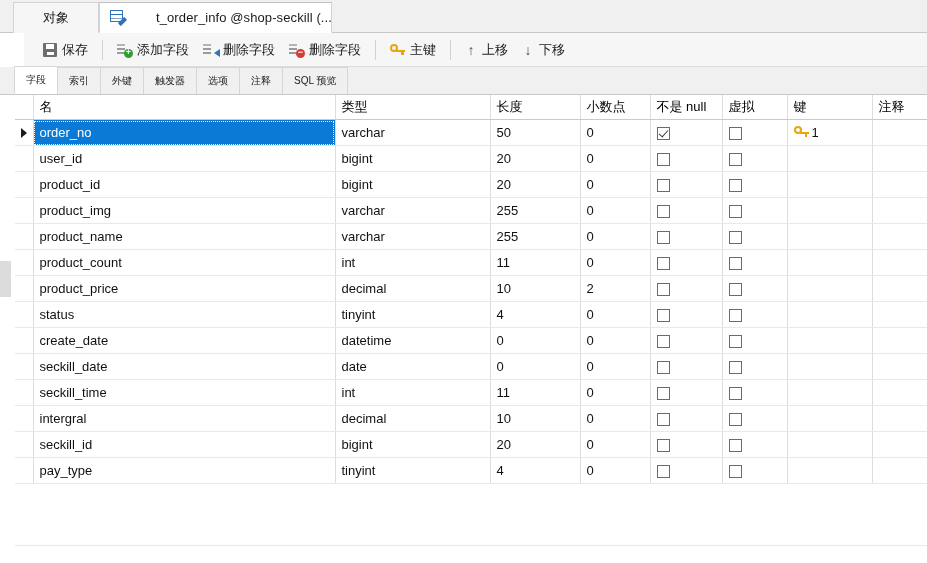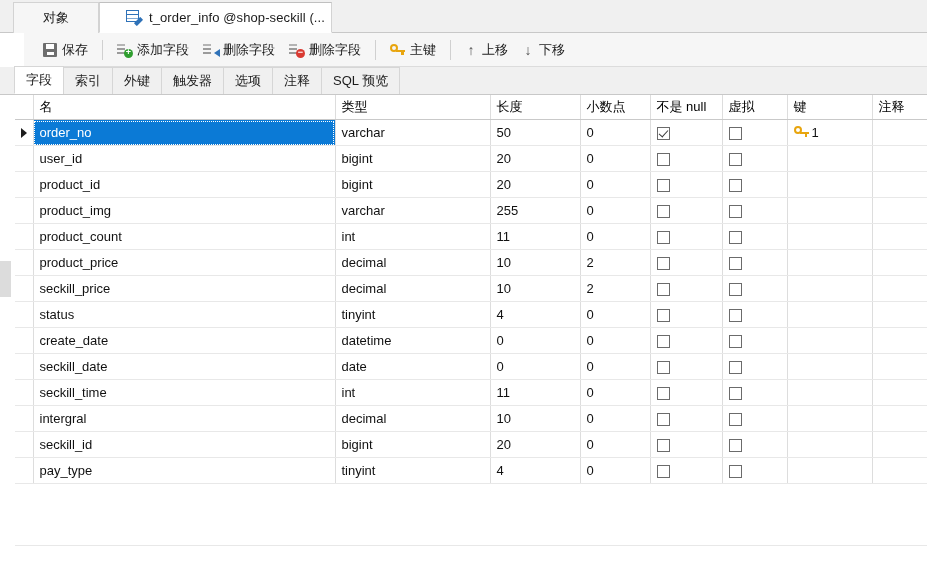--- a/index.html
+++ b/index.html
@@ -48,21 +48,22 @@
     justify-content: center;
     background: #f6f6f6;
     border-top: 1px solid #d3d3d3;
   }
   .doc-tab.active-tab {
     left: 99px;
     width: 233px;
     background: #ffffff;
     border-top: 1px solid #c0c0c0;
     border-bottom: 1px solid #ffffff;
-    padding-left: 26px;
+    padding-left: 10px;
+    gap: 23px;
   }
   .doc-tab.active-tab .tab-text {
     margin-left: 7px;
     white-space: nowrap;
     letter-spacing: 0.1px;
   }
 
   
   .tbl-icon {
     position: relative;
@@ -248,21 +249,21 @@
     align-items: flex-end;
     padding-left: 14px;
     user-select: none;
   }
   .subtab {
     height: 27px;
     box-sizing: border-box;
     display: flex;
     align-items: center;
     padding: 0 11px;
-    font-size: 13px;
+    font-size: 10px;
     color: #1b1b1b;
     background: #f0f0f0;
     border-left: 1px solid #d6d6d6;
     border-right: 1px solid #d6d6d6;
     border-top: 1px solid #d6d6d6;
     margin-right: -1px;
     cursor: default;
     white-space: nowrap;
   }
   .subtab.sel {
@@ -577,20 +578,31 @@
           <td class="c-type">varchar</td>
           <td class="c-length">255</td>
           <td class="c-decimals">0</td>
           <td class="c-center"><span class="cb"></span></td>
           <td class="c-center"><span class="cb"></span></td>
           <td class="c-key"></td>
           <td class="c-comment"></td>
         </tr>
         <tr>
           <td class="c-marker"></td>
+          <td class="c-name">product_name</td>
+          <td class="c-type">varchar</td>
+          <td class="c-length">255</td>
+          <td class="c-decimals">0</td>
+          <td class="c-center"><span class="cb"></span></td>
+          <td class="c-center"><span class="cb"></span></td>
+          <td class="c-key"></td>
+          <td class="c-comment"></td>
+        </tr>
+        <tr>
+          <td class="c-marker"></td>
           <td class="c-name">product_count</td>
           <td class="c-type">int</td>
           <td class="c-length">11</td>
           <td class="c-decimals">0</td>
           <td class="c-center"><span class="cb"></span></td>
           <td class="c-center"><span class="cb"></span></td>
           <td class="c-key"></td>
           <td class="c-comment"></td>
         </tr>
         <tr>
@@ -599,31 +611,20 @@
           <td class="c-type">decimal</td>
           <td class="c-length">10</td>
           <td class="c-decimals">2</td>
           <td class="c-center"><span class="cb"></span></td>
           <td class="c-center"><span class="cb"></span></td>
           <td class="c-key"></td>
           <td class="c-comment"></td>
         </tr>
         <tr>
           <td class="c-marker"></td>
-          <td class="c-name">seckill_price</td>
-          <td class="c-type">decimal</td>
-          <td class="c-length">10</td>
-          <td class="c-decimals">2</td>
-          <td class="c-center"><span class="cb"></span></td>
-          <td class="c-center"><span class="cb"></span></td>
-          <td class="c-key"></td>
-          <td class="c-comment"></td>
-        </tr>
-        <tr>
-          <td class="c-marker"></td>
           <td class="c-name">status</td>
           <td class="c-type">tinyint</td>
           <td class="c-length">4</td>
           <td class="c-decimals">0</td>
           <td class="c-center"><span class="cb"></span></td>
           <td class="c-center"><span class="cb"></span></td>
           <td class="c-key"></td>
           <td class="c-comment"></td>
         </tr>
         <tr>

